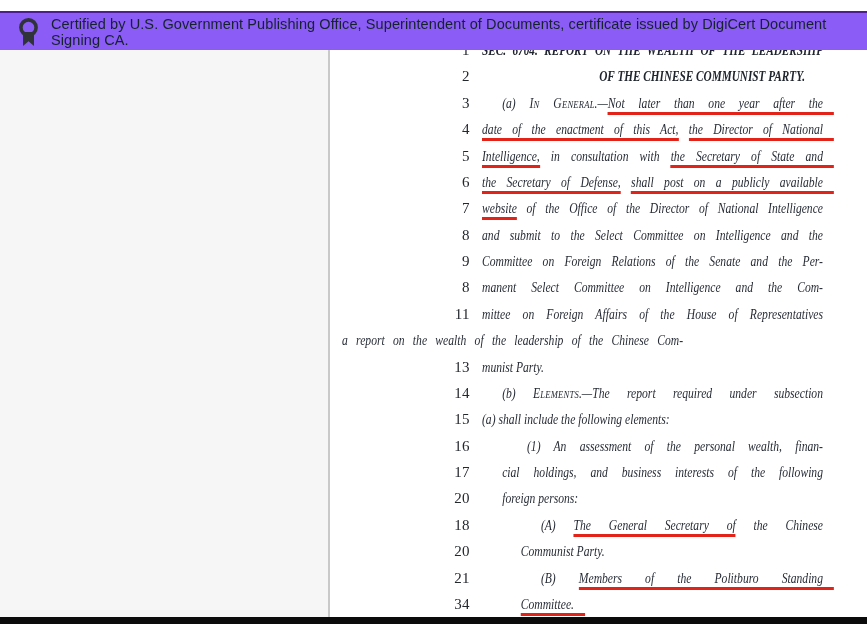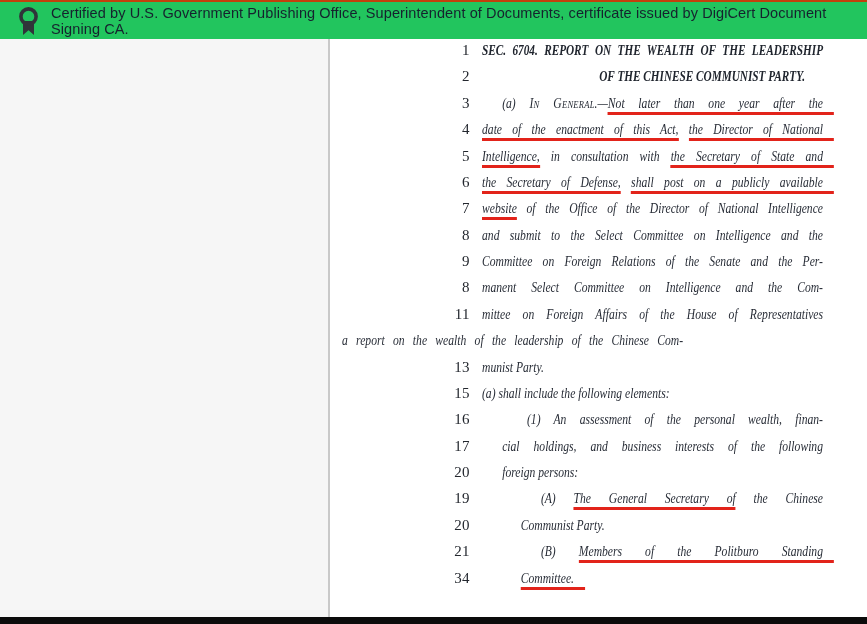--- a/index.html
+++ b/index.html
@@ -2,22 +2,22 @@
 <html><head>
 <meta charset="utf-8">
 <style>
   html,body{margin:0;padding:0;}
   body{
     width:867px;height:624px;position:relative;overflow:hidden;
     background:#ffffff;font-family:"Liberation Serif",serif;
   }
   
   .banner{
-    position:absolute;top:0;left:0;width:867px;height:39px;
-    background:#22c55e;border-top:2px solid #c2410c;box-sizing:border-box;
+    position:absolute;top:11px;left:0;width:867px;height:39px;
+    background:#8b5cf6;border-top:2px solid #4c1d95;box-sizing:border-box;
     display:flex;align-items:center;z-index:10;
   }
   .seal{flex:0 0 auto;margin:1px 11px 0 17px;display:block;}
   .banner-text{
     font-family:"Liberation Sans",sans-serif;font-size:14.5px;
     color:#16222e;letter-spacing:0.1px;
   }
   
   .left-panel{
     position:absolute;top:39px;left:0;width:328px;height:578px;
@@ -115,37 +115,41 @@
         <div class="text"><span>mittee on Foreign Affairs of the House of Representatives</span></div>
       </div>
       <div class="line">
         <div class="text"><span>a report on the wealth of the leadership of the Chinese Com-</span></div>
       </div>
       <div class="line">
         <div class="num">13</div>
         <div class="text nj"><span>munist Party.</span></div>
       </div>
       <div class="line">
+        <div class="num">14</div>
+        <div class="text i1"><span>(b) </span><span class="sc">Elements</span><span>.—The report required under subsection</span></div>
+      </div>
+      <div class="line">
         <div class="num">15</div>
         <div class="text nj"><span>(a) shall include the following elements:</span></div>
       </div>
       <div class="line">
         <div class="num">16</div>
         <div class="text i2"><span>(1) An assessment of the personal wealth, finan-</span></div>
       </div>
       <div class="line">
         <div class="num">17</div>
         <div class="text i1"><span>cial holdings, and business interests of the following</span></div>
       </div>
       <div class="line">
         <div class="num">20</div>
         <div class="text nj i1"><span>foreign persons:</span></div>
       </div>
       <div class="line">
-        <div class="num">19</div>
+        <div class="num">18</div>
         <div class="text i3"><span>(A) </span><span class="u">The General Secretary of</span><span> the Chinese</span></div>
       </div>
       <div class="line">
         <div class="num">20</div>
         <div class="text nj i4"><span>Communist Party.</span></div>
       </div>
       <div class="line">
         <div class="num">21</div>
         <div class="text i3"><span>(B) </span><span class="u ext">Members of the Politburo Standing</span></div>
       </div>

